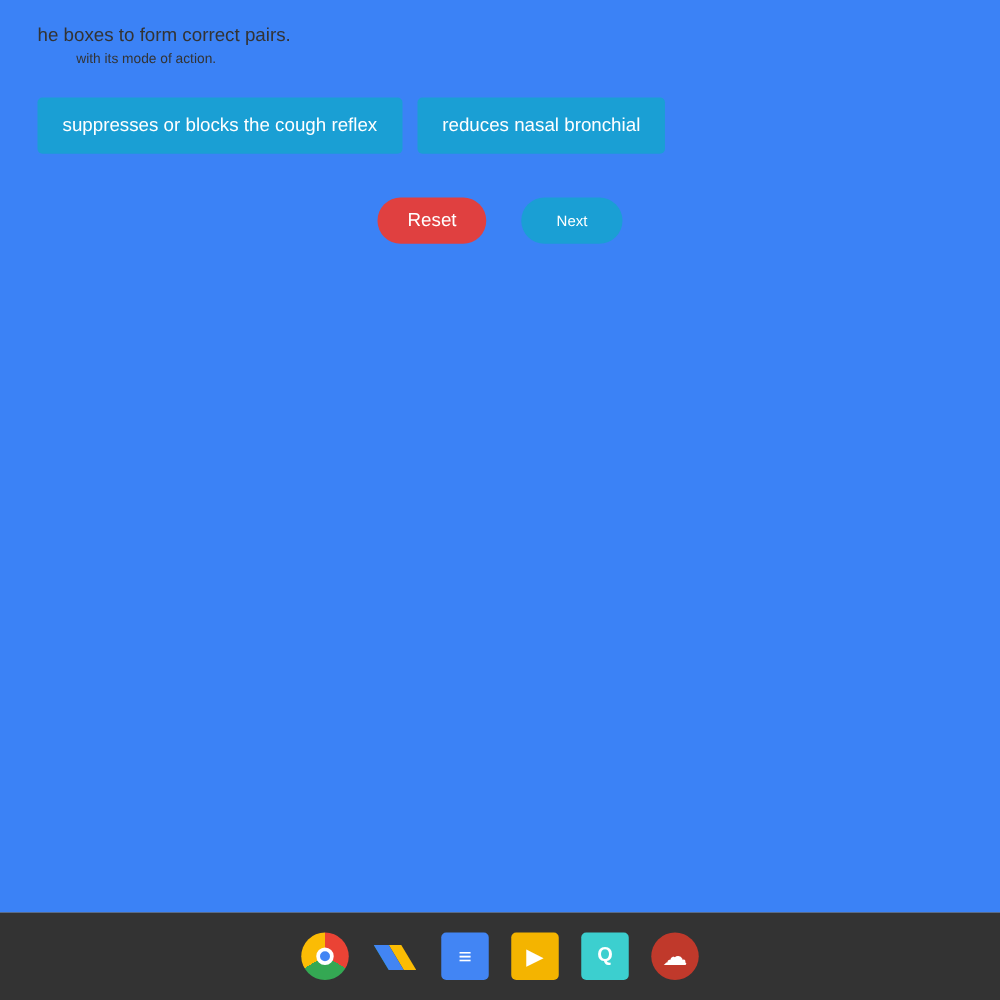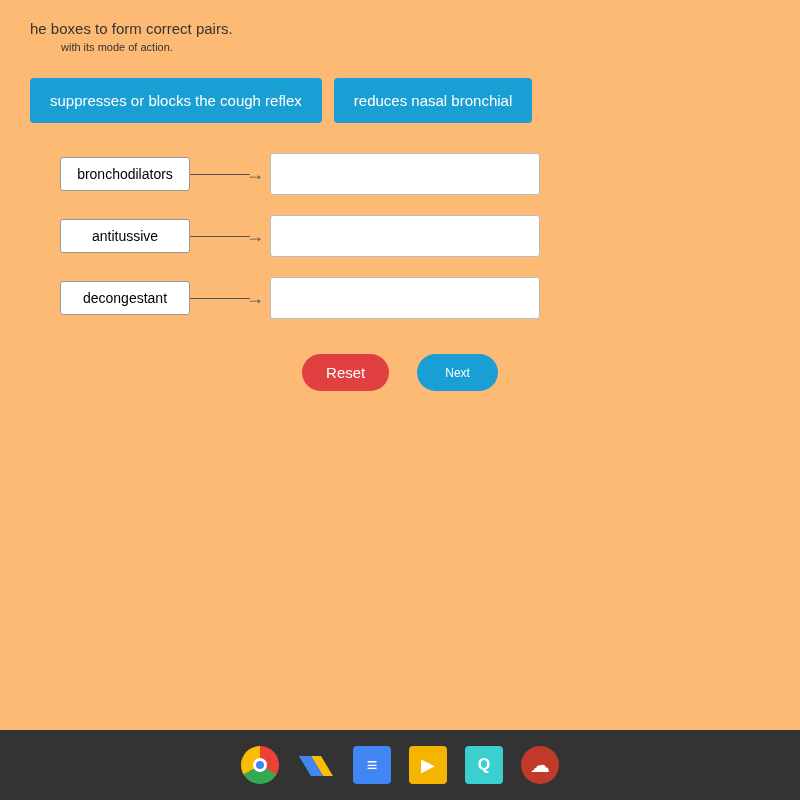--- a/index.html
+++ b/index.html
@@ -7,21 +7,21 @@
     body {
       background: #c8c8c8;
       font-family: Arial, sans-serif;
       width: 800px;
       height: 800px;
       overflow: hidden;
       position: relative;
     }
 
     .screen {
-      background: #fdba74;
+      background: #3b82f6;
       width: 800px;
       height: 730px;
       position: relative;
       padding: 20px 30px;
     }
 
     .instruction-line1 {
       font-size: 15px;
       color: #333;
       margin-bottom: 4px;
@@ -208,41 +208,20 @@
 
   <p class="instruction-line1">he boxes to form correct pairs.</p>
 
   <p class="instruction-line2">with its mode of action.</p>
 
   <div class="drag-items-area">
     <div class="drag-item">suppresses or blocks the cough reflex</div>
     <div class="drag-item">reduces nasal bronchial</div>
   </div>
 
-  <div class="matching-area">
-
-    <div class="match-row">
-      <div class="term-box">bronchodilators</div>
-      <div class="arrow-line"></div>
-      <div class="drop-box"></div>
-    </div>
-
-    <div class="match-row">
-      <div class="term-box">antitussive</div>
-      <div class="arrow-line"></div>
-      <div class="drop-box"></div>
-    </div>
-
-    <div class="match-row">
-      <div class="term-box">decongestant</div>
-      <div class="arrow-line"></div>
-      <div class="drop-box"></div>
-    </div>
-
-  </div>
 
   <div class="buttons-area">
     <button class="btn-reset">Reset</button>
     <button class="btn-next">Next</button>
   </div>
 
 </div>
 
 <div class="taskbar">
 

